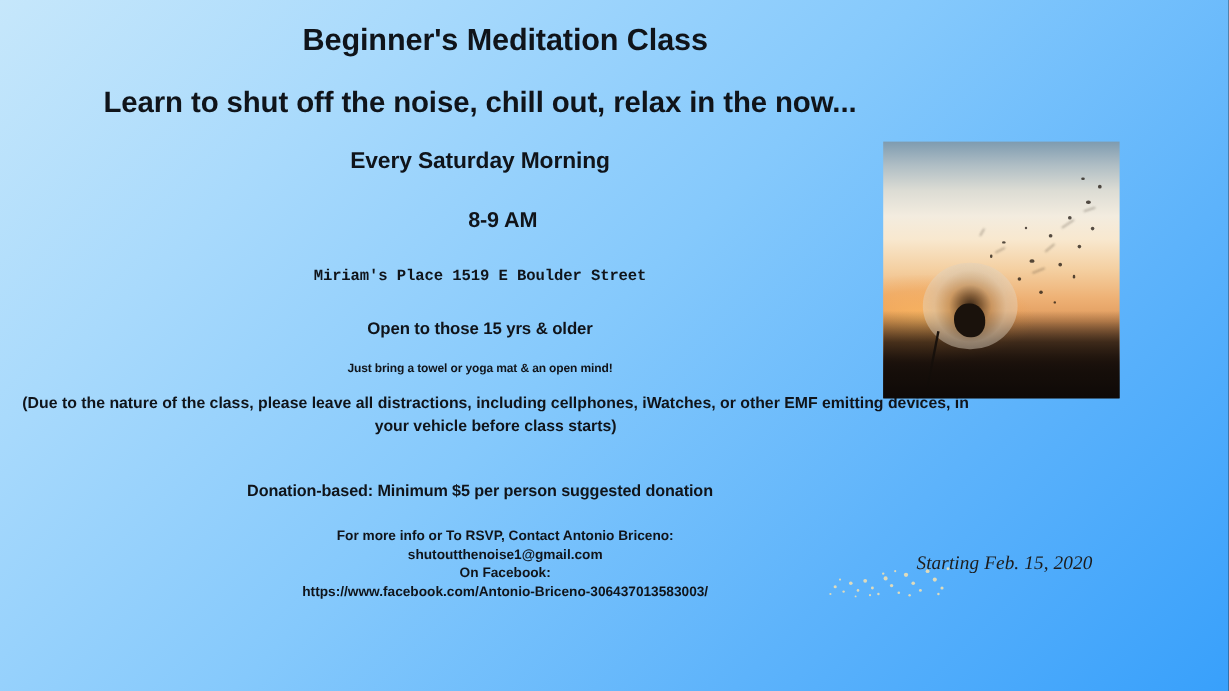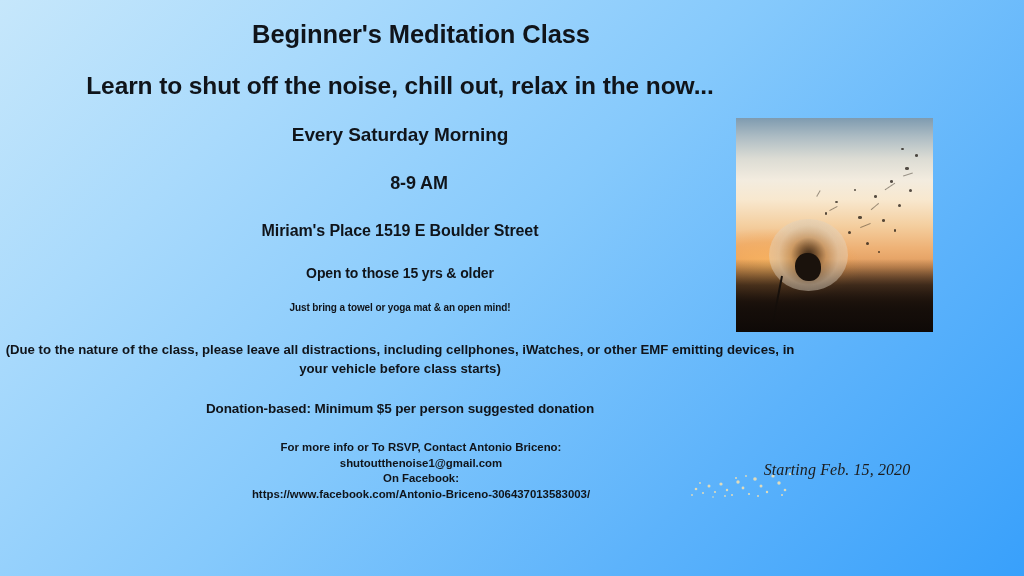--- a/index.html
+++ b/index.html
@@ -41,35 +41,36 @@
     font-weight: bold;
     color: #10141a;
     letter-spacing: -0.1px;
     white-space: nowrap;
   }
 
   .title      { top: 20px;  font-size: 25.5px; padding-left: 21px; }
   .subtitle   { top: 72px;  font-size: 24.5px; white-space: nowrap; }
   .when       { top: 124px; font-size: 19px; }
   .time       { top: 173px; font-size: 18px; margin-left: 19px; }
-  .place      { top: 222px; font-size: 16px; }
+  .place      { top: 222px; font-size: 13px; font-family: Liberation Mono, monospace; }
   .age        { top: 265px; font-size: 14px; }
   .bring      { top: 302px; font-size: 10px; }
 
   .notice {
     position: absolute;
     left: 0;
-    top: 340px;
+    top: 326px;
     width: 800px;
     text-align: center;
     font-size: 13.2px;
     font-weight: bold;
     color: #10141a;
     line-height: 19px;
     white-space: normal;
+    padding-left: 13px;
   }
 
   .donation   { top: 401px; font-size: 13.5px; }
 
   .contact {
     position: absolute;
     left: 0;
     top: 440px;
     width: 800px;
     text-align: center;

